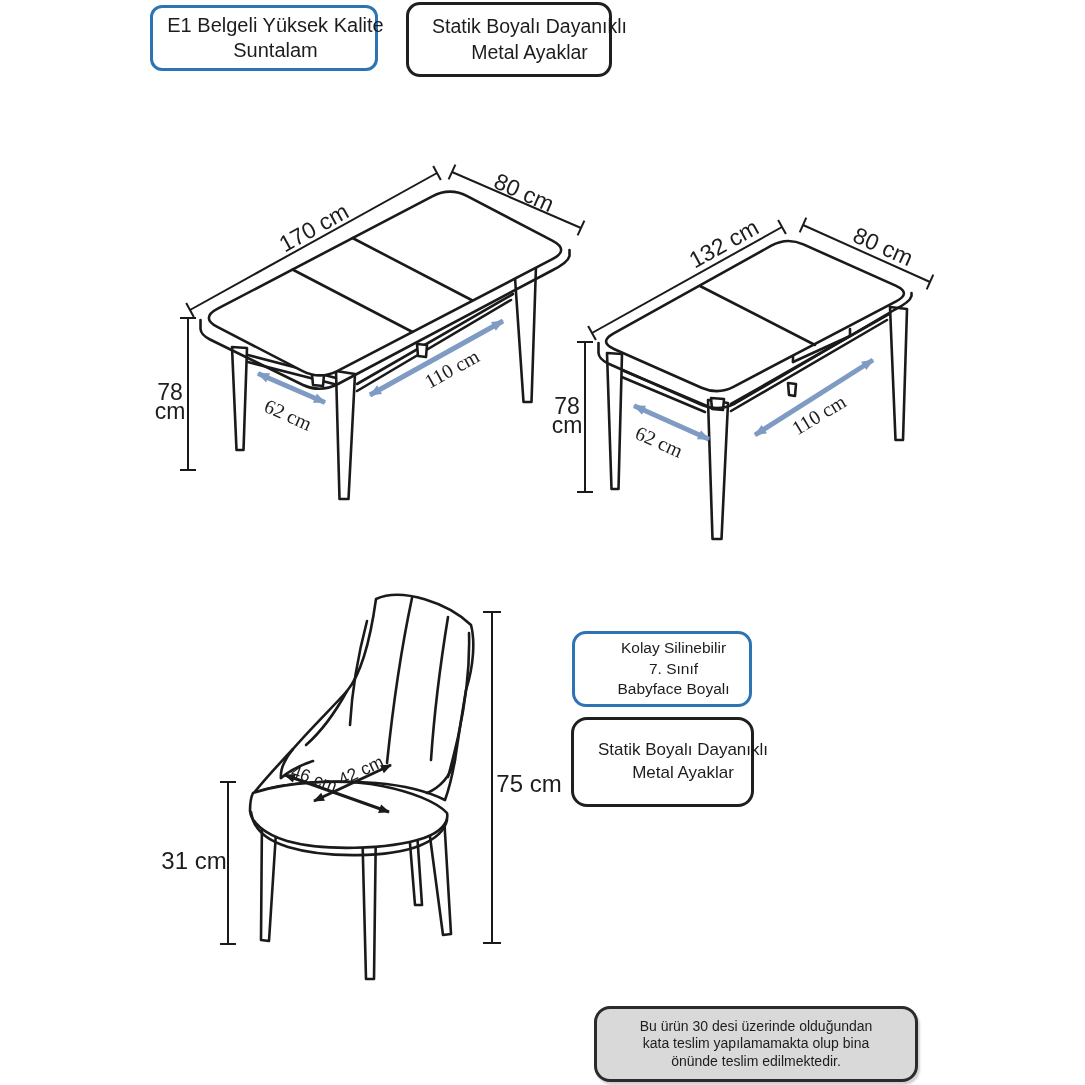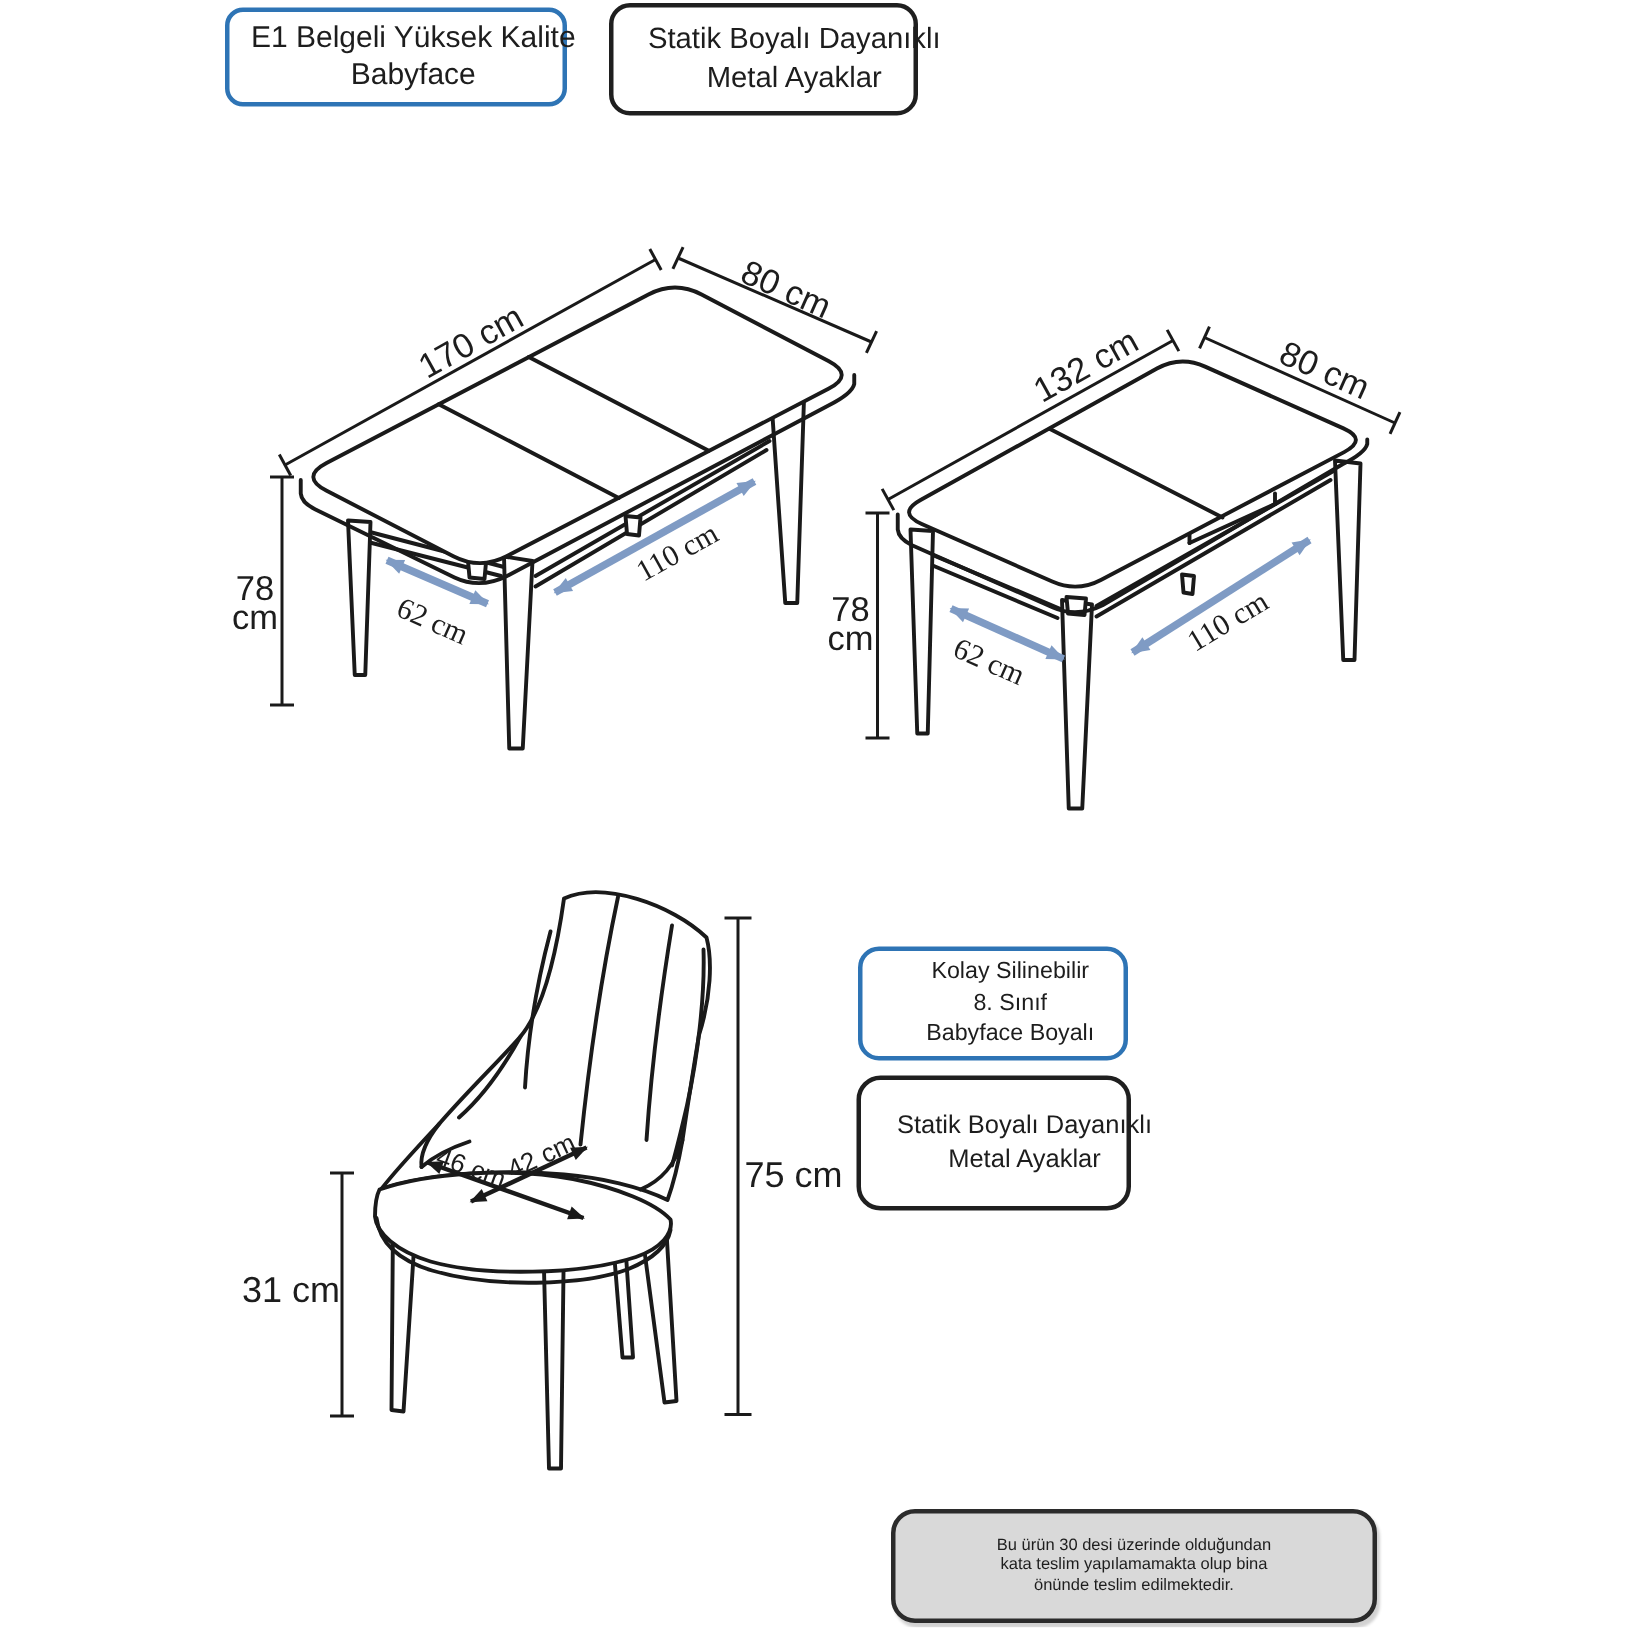--- a/index.html
+++ b/index.html
@@ -28,21 +28,21 @@
     font-family:"Liberation Sans",sans-serif;
   }
 </style>
 </head>
 <body>
 
 <div class="canvas">
 
   <div class="badge badge-blue" style="left:150px;top:5px;width:228px;height:66px;border-radius:12px;font-size:20px;line-height:1.25;">
     <div class="bl">E1 Belgeli Yüksek Kalite</div>
-    <div class="bl">Babyface</div>
+    <div class="bl">Suntalam</div>
   </div>
 
   <div class="badge badge-black" style="left:406px;top:2px;width:206px;height:75px;border-radius:14px;font-size:19.5px;line-height:1.3;">
     <div class="bl">Statik Boyalı Dayanıklı</div>
     <div class="bl">Metal Ayaklar</div>
   </div>
 
   <div class="fig" style="left:140px;top:148px;width:460px;height:372px;">
     <svg width="460" height="372" viewBox="0 0 460 372">
       <defs>
@@ -218,28 +218,28 @@
       </g>
     </svg>
     <div class="dim sans" style="left:164px;top:194px;font-size:17.5px;--r:20deg;">46 cm</div>
     <div class="dim sans" style="left:211px;top:186px;font-size:17.5px;--r:-25deg;">42 cm</div>
     <div class="dim sans" style="left:44px;top:276px;font-size:24px;">31 cm</div>
     <div class="dim sans" style="left:379px;top:199px;font-size:24px;">75 cm</div>
   </div>
 
   <div class="badge badge-blue" style="left:572px;top:631px;width:180px;height:76px;border-radius:14px;font-size:15.5px;line-height:1.32;text-align:center;">
     <div class="bl">Kolay Silinebilir</div>
-    <div class="bl">8. Sınıf</div>
+    <div class="bl">7. Sınıf</div>
     <div class="bl">Babyface Boyalı</div>
   </div>
 
   <div class="badge badge-black" style="left:571px;top:717px;width:183px;height:90px;border-radius:16px;font-size:17px;line-height:1.35;">
     <div class="bl">Statik Boyalı Dayanıklı</div>
     <div class="bl">Metal Ayaklar</div>
   </div>
 
-  <div class="badge badge-gray" style="left:594px;top:1006px;width:324px;height:76px;border-radius:16px;font-size:11px;line-height:1.23;">
+  <div class="badge badge-gray" style="left:594px;top:1006px;width:324px;height:76px;border-radius:16px;font-size:14px;line-height:1.23;">
     <div class="bl">Bu ürün 30 desi üzerinde olduğundan</div>
     <div class="bl">kata teslim yapılamamakta olup bina</div>
     <div class="bl">önünde teslim edilmektedir.</div>
   </div>
 
 </div>
 
 </body></html>

